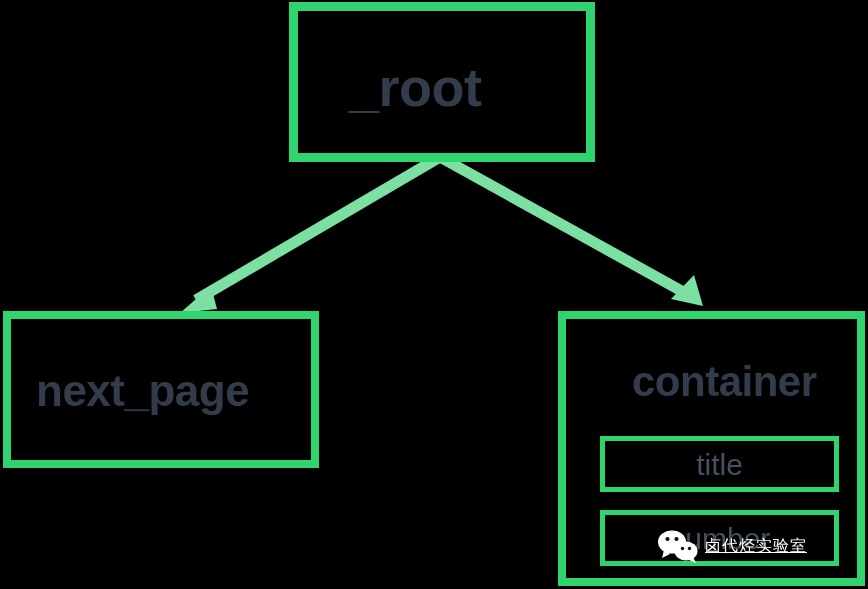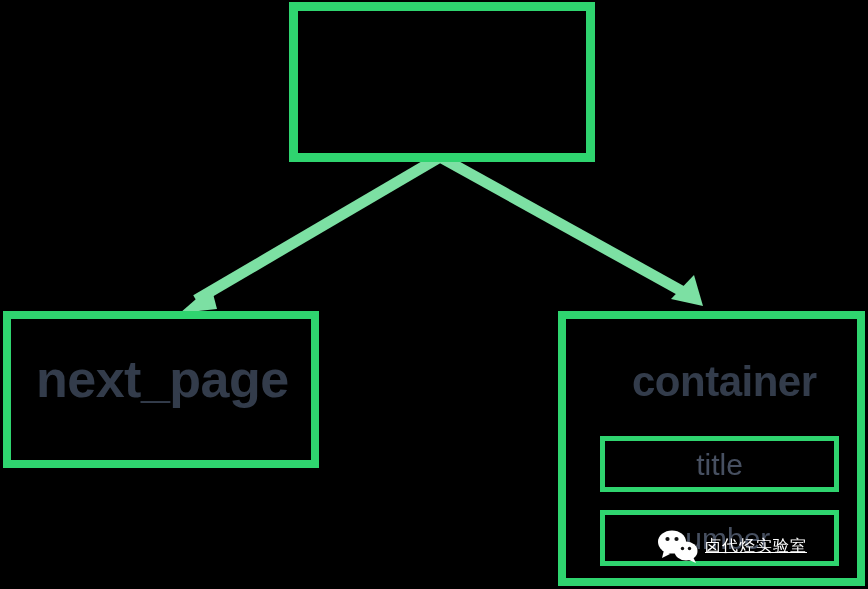--- a/index.html
+++ b/index.html
@@ -46,22 +46,22 @@
   
   #node-next-page {
     left: 3px;
     top: 311px;
     width: 316px;
     height: 157px;
     border-width: 8px;
   }
   #label-next-page {
     left: 36px;
-    top: 354px;
-    font-size: 52px;
+    top: 366px;
+    font-size: 44px;
     line-height: 50px;
   }
   
   #node-container {
     left: 558px;
     top: 311px;
     width: 307px;
     height: 275px;
     border-width: 8px;
   }
@@ -139,20 +139,21 @@
       <polygon points="180,313 211,286 217,309" fill="#7ce0a3"></polygon>
     </g>
 
     <g>
       <path d="M 440 157 L 687 294" stroke="#7ce0a3" stroke-width="11" fill="none"></path>
       <polygon points="703,306 671,299 694,275" fill="#7ce0a3"></polygon>
     </g>
   </svg>
 
   <div class="node" id="node-root"></div>
+  <div class="node-label" id="label-root">_root</div>
 
   <div class="node" id="node-next-page"></div>
   <div class="node-label" id="label-next-page">next_page</div>
 
   <div class="node" id="node-container"></div>
   <div class="node-label" id="label-container">container</div>
 
   <div class="child-node" id="node-title"></div>
   <div class="child-label" id="label-title">title</div>
 

